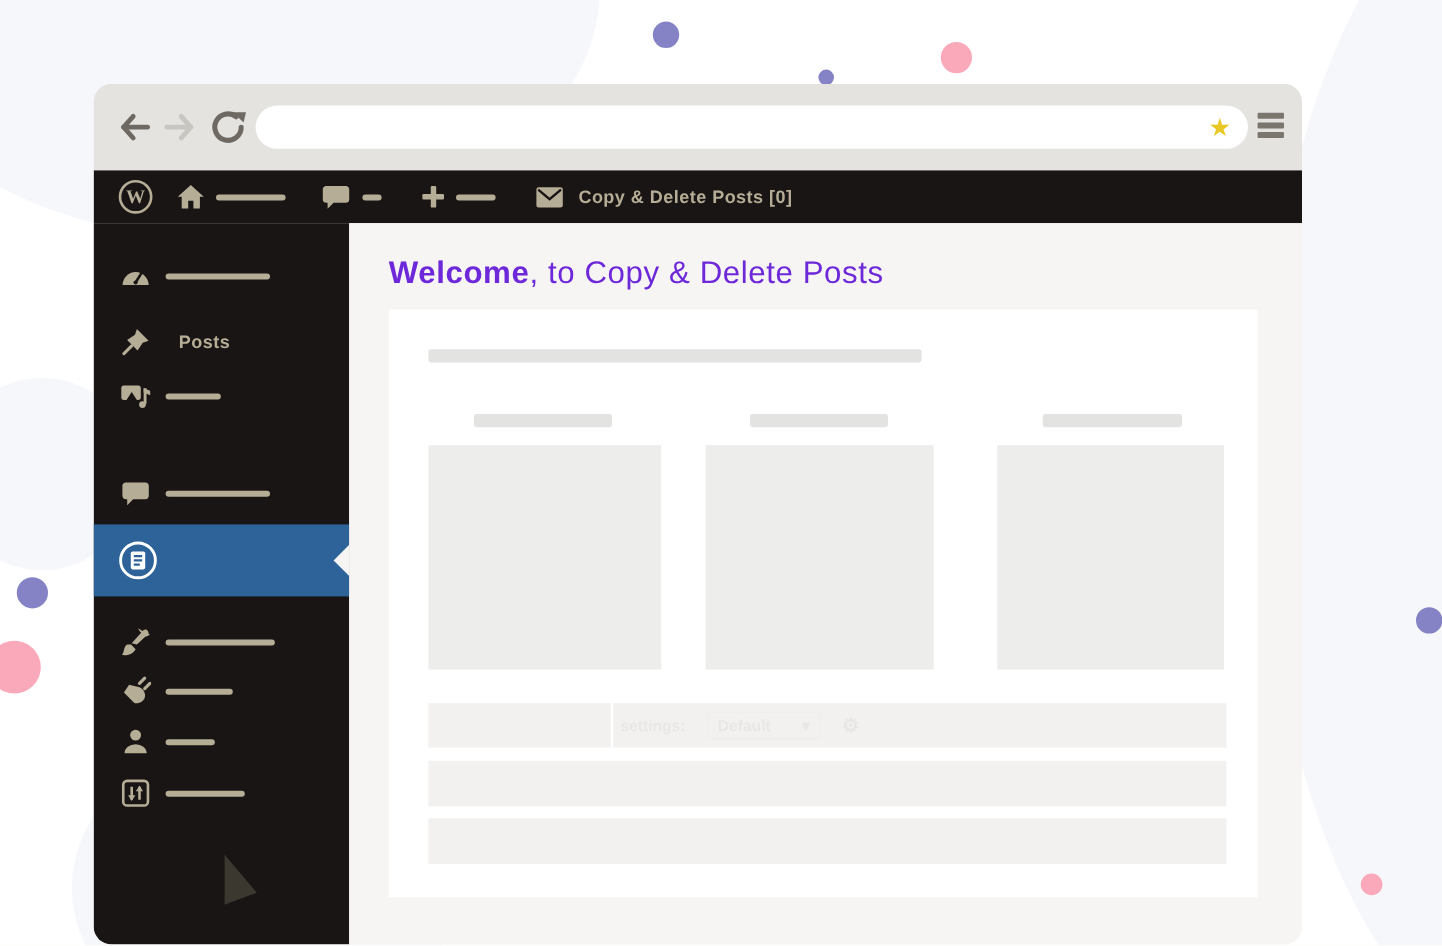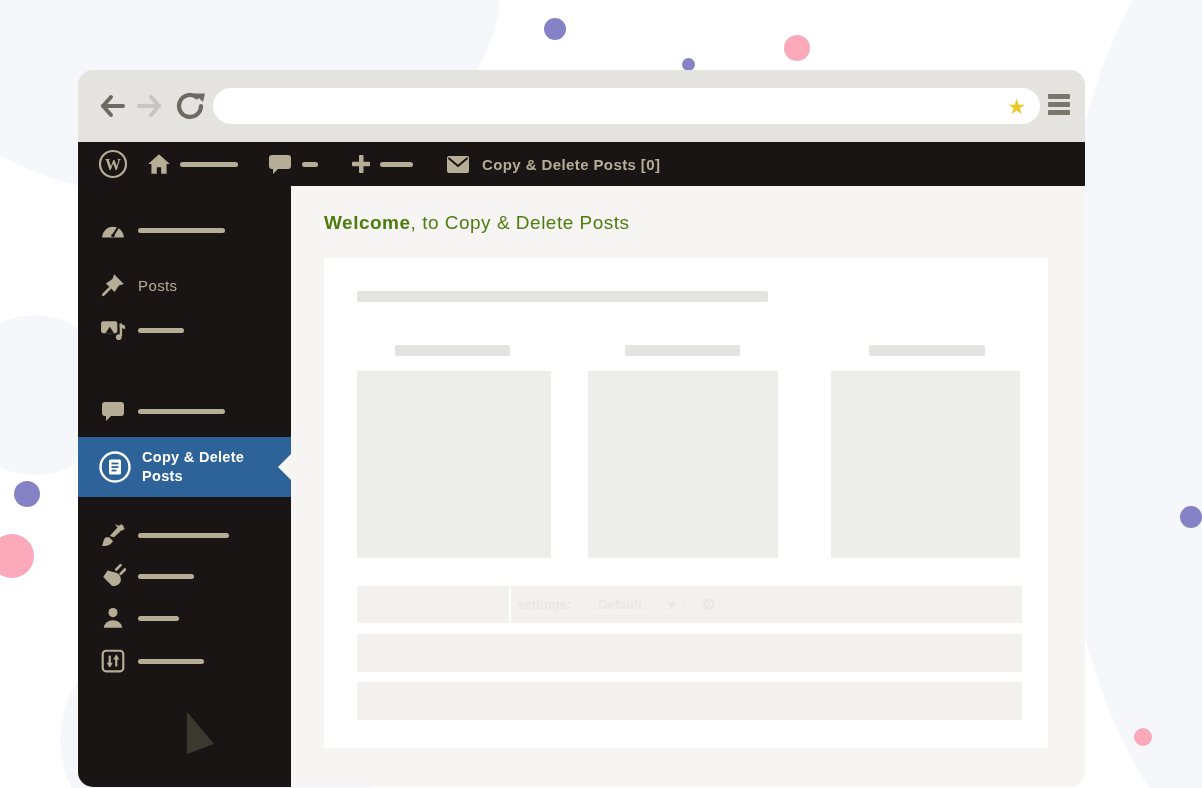--- a/index.html
+++ b/index.html
@@ -42,34 +42,34 @@
   .ab-item{position:absolute;top:0;height:44px;display:flex;align-items:center;cursor:pointer;}
   .ab-label{color:var(--beige);font-size:15px;font-weight:700;letter-spacing:.4px;white-space:nowrap;}
 
   
   .ph{background:var(--beige);height:5px;border-radius:2.5px;}
 
   
   .sidebar{position:absolute;left:0;top:116px;width:213px;bottom:0;background:var(--dark);}
   .side-row{position:absolute;left:0;width:213px;height:40px;display:flex;align-items:center;cursor:pointer;}
   .side-ic{position:absolute;left:22px;width:26px;height:26px;display:flex;align-items:center;justify-content:center;}
-  .side-label{position:absolute;left:60px;color:var(--beige);font-size:15px;font-weight:400;letter-spacing:.4px;}
+  .side-label{position:absolute;left:71px;color:var(--beige);font-size:15px;font-weight:700;letter-spacing:.4px;}
   .side-line{position:absolute;left:60px;}
   .active-item{position:absolute;left:0;top:251px;width:213px;height:60px;background:var(--blue);cursor:pointer;}
   .active-ic{position:absolute;left:20px;top:13px;}
   .active-label{position:absolute;left:64px;top:11px;width:126px;color:#ffffff;
     font-size:14.5px;font-weight:700;line-height:1.3;letter-spacing:.3px;}
   .active-arrow{position:absolute;right:0;top:17px;width:0;height:0;
     border-top:13px solid transparent;border-bottom:13px solid transparent;
     border-right:13px solid var(--contentbg);}
   .cursor{position:absolute;left:109px;top:526px;}
 
   
   .content{position:absolute;left:213px;top:116px;right:0;bottom:0;background:var(--contentbg);}
-  .heading{position:absolute;left:33px;top:26px;font-size:19px;color:#4d7c0f;letter-spacing:.5px;}
+  .heading{position:absolute;left:33px;top:26px;font-size:26px;color:#6d28d9;letter-spacing:.5px;}
   .heading b{font-weight:800;}
   .card{position:absolute;left:33px;top:72px;width:724px;height:490px;background:#ffffff;}
   .bar{position:absolute;background:var(--phgray);height:11px;border-radius:2px;}
   .gbox{position:absolute;background:var(--boxgray);top:113px;height:187px;}
   .grow{position:absolute;left:33px;width:665px;height:37px;background:var(--rowgray);}
   .ghost-divider{position:absolute;left:152px;top:0;width:2px;height:100%;background:#ffffff;}
   .ghost-inner{position:absolute;left:160px;top:0;height:100%;display:flex;align-items:center;
     gap:18px;color:#e9e7e5;font-size:13px;font-weight:700;}
   .ghost-select{display:flex;align-items:center;gap:26px;border:1px solid #efedeb;
     border-radius:3px;padding:3px 8px;cursor:pointer;}
@@ -213,21 +213,20 @@
       <div class="active-item">
         <span class="active-ic">
           <svg width="34" height="34" viewBox="0 0 34 34">
             <circle cx="17" cy="17" r="14.5" fill="none" stroke="#ffffff" stroke-width="2.4"></circle>
             <rect x="11" y="9.5" width="12" height="15" rx="1.5" fill="#ffffff"></rect>
             <line x1="13.5" y1="13.5" x2="20.5" y2="13.5" stroke="#2d6398" stroke-width="1.8"></line>
             <line x1="13.5" y1="17" x2="20.5" y2="17" stroke="#2d6398" stroke-width="1.8"></line>
             <line x1="13.5" y1="20.5" x2="18.5" y2="20.5" stroke="#2d6398" stroke-width="1.8"></line>
           </svg>
         </span>
-        <span class="active-label">Copy &amp; Delete Posts</span>
         <span class="active-arrow"></span>
       </div>
 
       <div class="side-row" style="top:329px;">
         <span class="side-ic">
           <svg width="26" height="26" viewBox="0 0 24 24">
             <path d="M9,13 L18,3 c2,-2 5,1 3.5,3 L13,14 Z" fill="#b6ad96"></path>
             <path d="M14,1.5 c3,2.5 7,2.5 9,5 l-3,1.5 c-2,-2.5 -5,-3 -6,-6.5 z" fill="#b6ad96"></path>
             <path d="M8.5,14 l3.5,3.5 c-2,4 -6.5,5 -10.5,4.5 c2,-2 1,-6 4,-8 z" fill="#b6ad96"></path>
           </svg>

